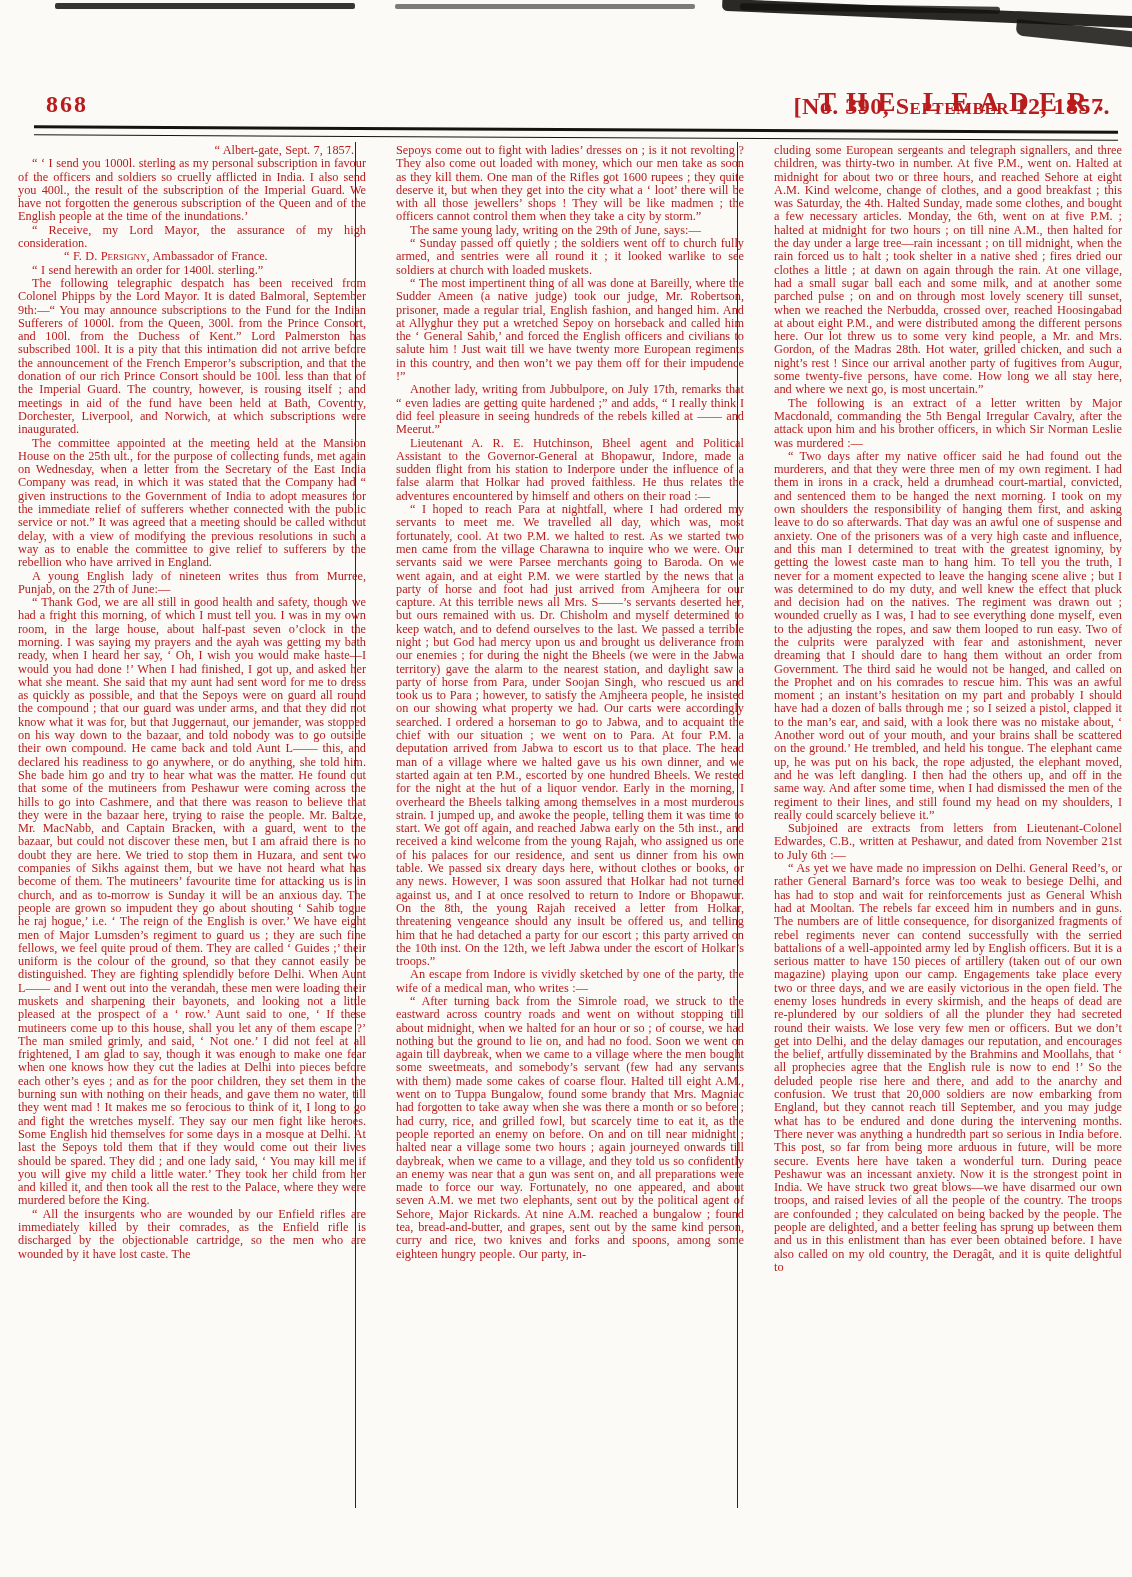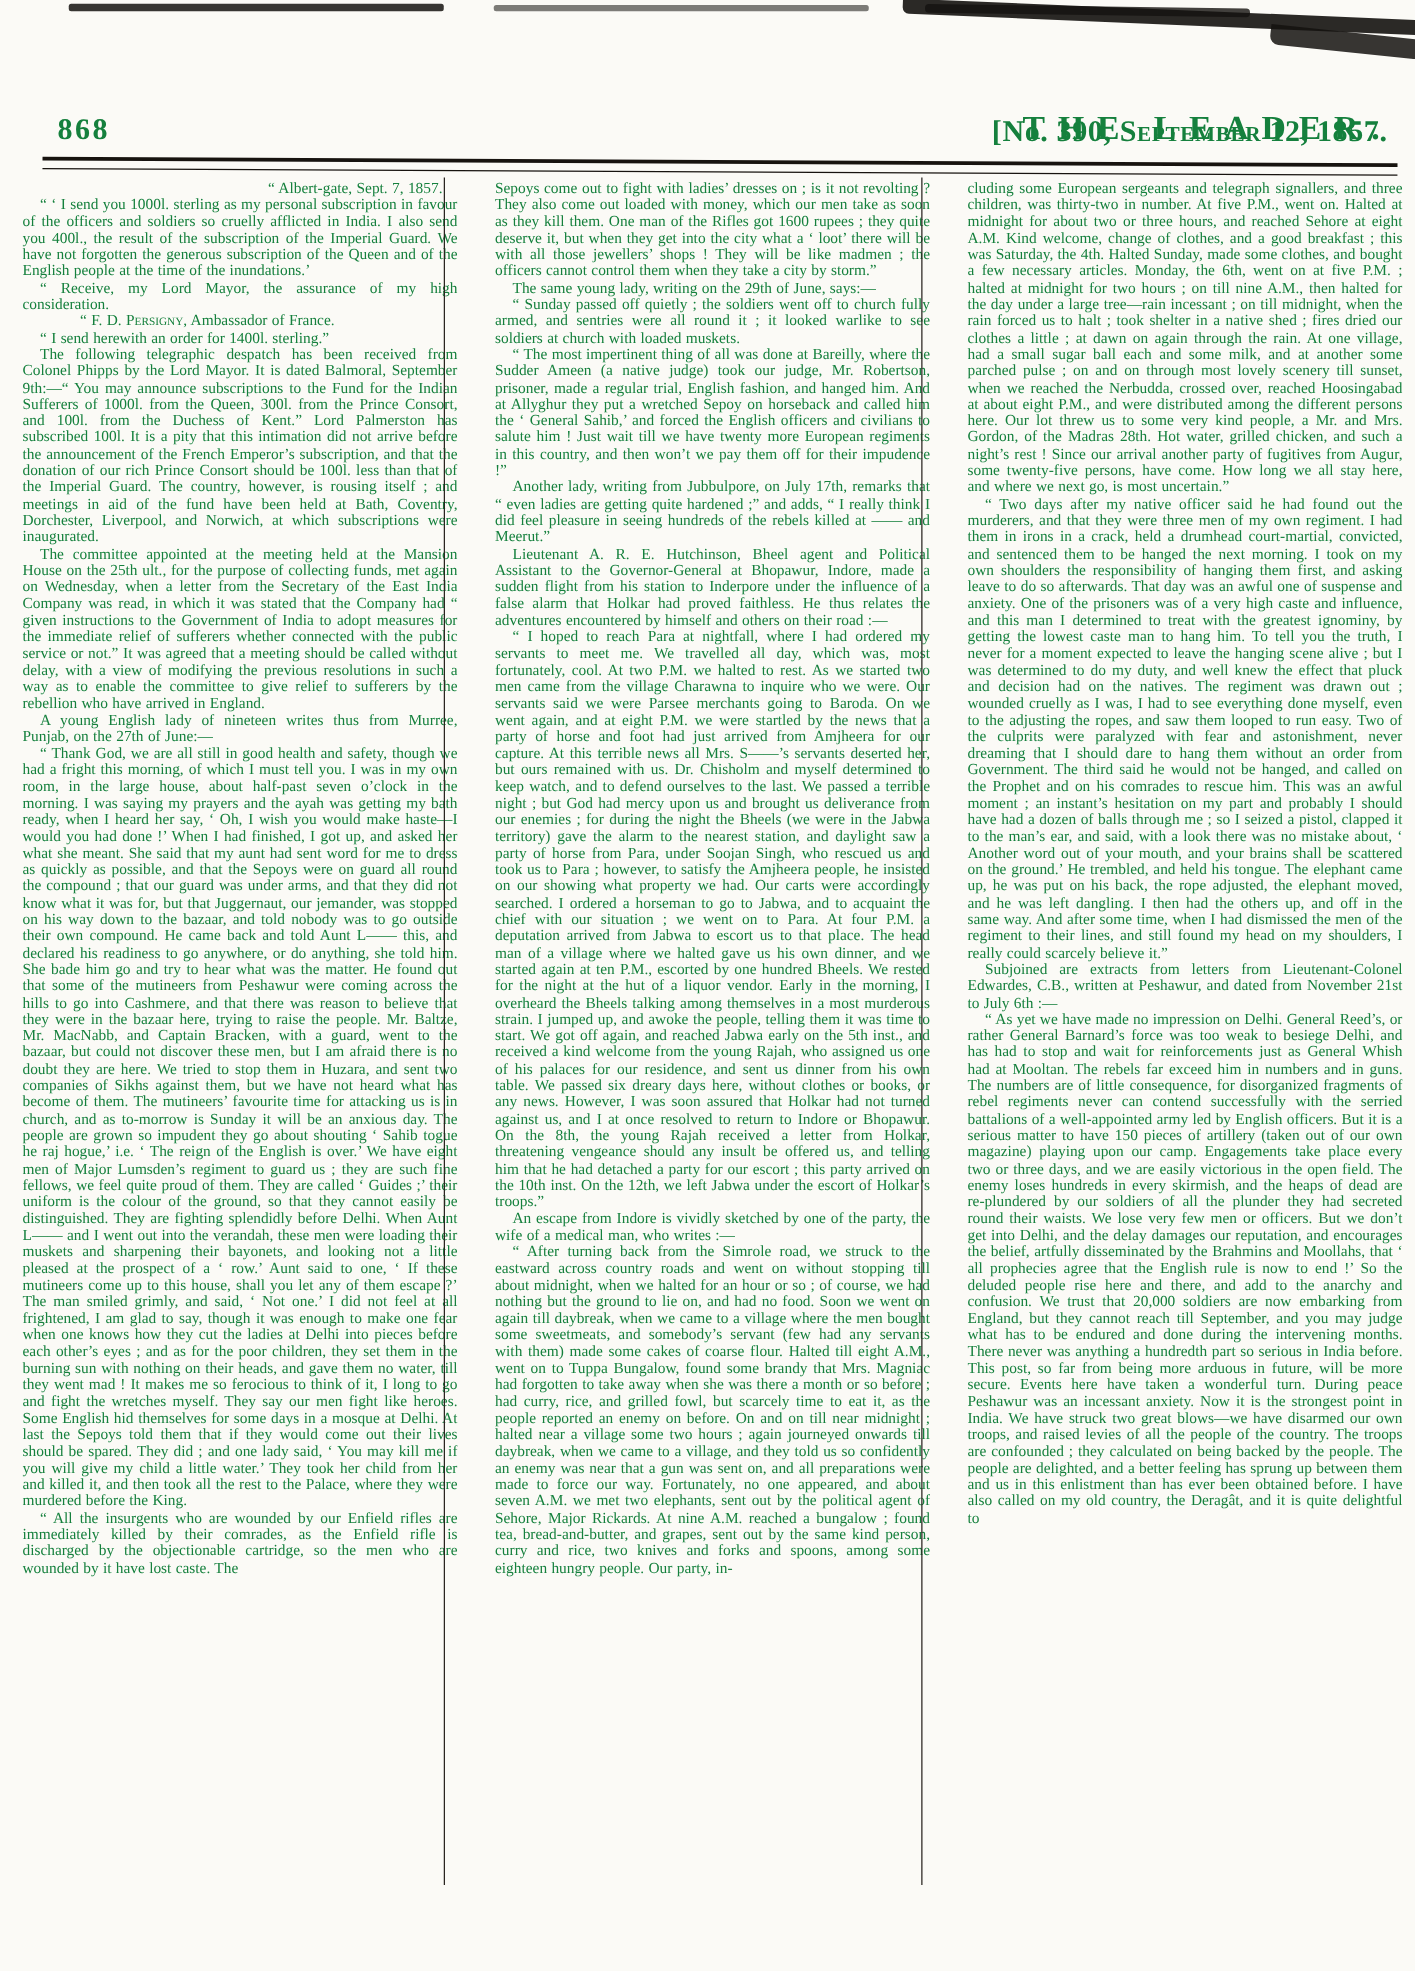--- a/index.html
+++ b/index.html
@@ -1,20 +1,20 @@
 <!DOCTYPE html>
 <html lang="en"><head>
 <meta charset="utf-8">
 <style>
   html,body{margin:0;padding:0;background:#d8d6d0;}
   .page{
     position:relative;width:1132px;height:1577px;overflow:hidden;
     background:#fbfaf6;
     font-family:"Liberation Serif","DejaVu Serif",serif;
-    color:#15803d;
+    color:#b91c1c;
     margin:0 auto;
   }
   
   .smudge{position:absolute;background:#14120f;}
   .smudge.s1{top:3px;left:55px;width:300px;height:6px;opacity:.85;border-radius:2px;}
   .smudge.s2{top:4px;left:395px;width:300px;height:5px;opacity:.55;border-radius:2px;}
   .smudge.s3{top:5px;left:740px;width:260px;height:7px;opacity:.8;transform:rotate(.8deg);border-radius:3px;}
   .smudge.s4{top:8px;right:-30px;width:440px;height:12px;opacity:.9;transform:rotate(2.4deg);border-radius:0 0 14px 6px;}
   .smudge.s5{top:26px;right:-14px;width:130px;height:16px;opacity:.85;transform:rotate(6deg);border-radius:0 0 18px 8px;}
 
@@ -83,20 +83,21 @@
         <p>“ Sunday passed off quietly ; the soldiers went off to church fully armed, and sentries were all round it ; it looked warlike to see soldiers at church with loaded muskets.</p>
         <p>“ The most impertinent thing of all was done at Bareilly, where the Sudder Ameen (a native judge) took our judge, Mr. Robertson, prisoner, made a regular trial, English fashion, and hanged him. And at Allyghur they put a wretched Sepoy on horseback and called him the ‘ General Sahib,’ and forced the English officers and civilians to salute him ! Just wait till we have twenty more European regiments in this country, and then won’t we pay them off for their impudence !”</p>
         <p>Another lady, writing from Jubbulpore, on July 17th, remarks that “ even ladies are getting quite hardened ;” and adds, “ I really think I did feel pleasure in seeing hundreds of the rebels killed at —— and Meerut.”</p>
         <p>Lieutenant A. R. E. Hutchinson, Bheel agent and Political Assistant to the Governor-General at Bhopawur, Indore, made a sudden flight from his station to Inderpore under the influence of a false alarm that Holkar had proved faithless. He thus relates the adventures encountered by himself and others on their road :—</p>
         <p>“ I hoped to reach Para at nightfall, where I had ordered my servants to meet me. We travelled all day, which was, most fortunately, cool. At two P.M. we halted to rest. As we started two men came from the village Charawna to inquire who we were. Our servants said we were Parsee merchants going to Baroda. On we went again, and at eight P.M. we were startled by the news that a party of horse and foot had just arrived from Amjheera for our capture. At this terrible news all Mrs. S——’s servants deserted her, but ours remained with us. Dr. Chisholm and myself determined to keep watch, and to defend ourselves to the last. We passed a terrible night ; but God had mercy upon us and brought us deliverance from our enemies ; for during the night the Bheels (we were in the Jabwa territory) gave the alarm to the nearest station, and daylight saw a party of horse from Para, under Soojan Singh, who rescued us and took us to Para ; however, to satisfy the Amjheera people, he insisted on our showing what property we had. Our carts were accordingly searched. I ordered a horseman to go to Jabwa, and to acquaint the chief with our situation ; we went on to Para. At four P.M. a deputation arrived from Jabwa to escort us to that place. The head man of a village where we halted gave us his own dinner, and we started again at ten P.M., escorted by one hundred Bheels. We rested for the night at the hut of a liquor vendor. Early in the morning, I overheard the Bheels talking among themselves in a most murderous strain. I jumped up, and awoke the people, telling them it was time to start. We got off again, and reached Jabwa early on the 5th inst., and received a kind welcome from the young Rajah, who assigned us one of his palaces for our residence, and sent us dinner from his own table. We passed six dreary days here, without clothes or books, or any news. However, I was soon assured that Holkar had not turned against us, and I at once resolved to return to Indore or Bhopawur. On the 8th, the young Rajah received a letter from Holkar, threatening vengeance should any insult be offered us, and telling him that he had detached a party for our escort ; this party arrived on the 10th inst. On the 12th, we left Jabwa under the escort of Holkar’s troops.”</p>
         <p>An escape from Indore is vividly sketched by one of the party, the wife of a medical man, who writes :—</p>
         <p>“ After turning back from the Simrole road, we struck to the eastward across country roads and went on without stopping till about midnight, when we halted for an hour or so ; of course, we had nothing but the ground to lie on, and had no food. Soon we went on again till daybreak, when we came to a village where the men bought some sweetmeats, and somebody’s servant (few had any servants with them) made some cakes of coarse flour. Halted till eight A.M., went on to Tuppa Bungalow, found some brandy that Mrs. Magniac had forgotten to take away when she was there a month or so before ; had curry, rice, and grilled fowl, but scarcely time to eat it, as the people reported an enemy on before. On and on till near midnight ; halted near a village some two hours ; again journeyed onwards till daybreak, when we came to a village, and they told us so confidently an enemy was near that a gun was sent on, and all preparations were made to force our way. Fortunately, no one appeared, and about seven A.M. we met two elephants, sent out by the political agent of Sehore, Major Rickards. At nine A.M. reached a bungalow ; found tea, bread-and-butter, and grapes, sent out by the same kind person, curry and rice, two knives and forks and spoons, among some eighteen hungry people. Our party, in-</p>
       </section>
     <section class="col">
         <p class="first">cluding some European sergeants and telegraph signallers, and three children, was thirty-two in number. At five P.M., went on. Halted at midnight for about two or three hours, and reached Sehore at eight A.M. Kind welcome, change of clothes, and a good breakfast ; this was Saturday, the 4th. Halted Sunday, made some clothes, and bought a few necessary articles. Monday, the 6th, went on at five P.M. ; halted at midnight for two hours ; on till nine A.M., then halted for the day under a large tree—rain incessant ; on till midnight, when the rain forced us to halt ; took shelter in a native shed ; fires dried our clothes a little ; at dawn on again through the rain. At one village, had a small sugar ball each and some milk, and at another some parched pulse ; on and on through most lovely scenery till sunset, when we reached the Nerbudda, crossed over, reached Hoosingabad at about eight P.M., and were distributed among the different persons here. Our lot threw us to some very kind people, a Mr. and Mrs. Gordon, of the Madras 28th. Hot water, grilled chicken, and such a night’s rest ! Since our arrival another party of fugitives from Augur, some twenty-five persons, have come. How long we all stay here, and where we next go, is most uncertain.”</p>
+        <p>The following is an extract of a letter written by Major Macdonald, commanding the 5th Bengal Irregular Cavalry, after the attack upon him and his brother officers, in which Sir Norman Leslie was murdered :—</p>
         <p>“ Two days after my native officer said he had found out the murderers, and that they were three men of my own regiment. I had them in irons in a crack, held a drumhead court-martial, convicted, and sentenced them to be hanged the next morning. I took on my own shoulders the responsibility of hanging them first, and asking leave to do so afterwards. That day was an awful one of suspense and anxiety. One of the prisoners was of a very high caste and influence, and this man I determined to treat with the greatest ignominy, by getting the lowest caste man to hang him. To tell you the truth, I never for a moment expected to leave the hanging scene alive ; but I was determined to do my duty, and well knew the effect that pluck and decision had on the natives. The regiment was drawn out ; wounded cruelly as I was, I had to see everything done myself, even to the adjusting the ropes, and saw them looped to run easy. Two of the culprits were paralyzed with fear and astonishment, never dreaming that I should dare to hang them without an order from Government. The third said he would not be hanged, and called on the Prophet and on his comrades to rescue him. This was an awful moment ; an instant’s hesitation on my part and probably I should have had a dozen of balls through me ; so I seized a pistol, clapped it to the man’s ear, and said, with a look there was no mistake about, ‘ Another word out of your mouth, and your brains shall be scattered on the ground.’ He trembled, and held his tongue. The elephant came up, he was put on his back, the rope adjusted, the elephant moved, and he was left dangling. I then had the others up, and off in the same way. And after some time, when I had dismissed the men of the regiment to their lines, and still found my head on my shoulders, I really could scarcely believe it.”</p>
         <p>Subjoined are extracts from letters from Lieutenant-Colonel Edwardes, C.B., written at Peshawur, and dated from November 21st to July 6th :—</p>
         <p>“ As yet we have made no impression on Delhi. General Reed’s, or rather General Barnard’s force was too weak to besiege Delhi, and has had to stop and wait for reinforcements just as General Whish had at Mooltan. The rebels far exceed him in numbers and in guns. The numbers are of little consequence, for disorganized fragments of rebel regiments never can contend successfully with the serried battalions of a well-appointed army led by English officers. But it is a serious matter to have 150 pieces of artillery (taken out of our own magazine) playing upon our camp. Engagements take place every two or three days, and we are easily victorious in the open field. The enemy loses hundreds in every skirmish, and the heaps of dead are re-plundered by our soldiers of all the plunder they had secreted round their waists. We lose very few men or officers. But we don’t get into Delhi, and the delay damages our reputation, and encourages the belief, artfully disseminated by the Brahmins and Moollahs, that ‘ all prophecies agree that the English rule is now to end !’ So the deluded people rise here and there, and add to the anarchy and confusion. We trust that 20,000 soldiers are now embarking from England, but they cannot reach till September, and you may judge what has to be endured and done during the intervening months. There never was anything a hundredth part so serious in India before. This post, so far from being more arduous in future, will be more secure. Events here have taken a wonderful turn. During peace Peshawur was an incessant anxiety. Now it is the strongest point in India. We have struck two great blows—we have disarmed our own troops, and raised levies of all the people of the country. The troops are confounded ; they calculated on being backed by the people. The people are delighted, and a better feeling has sprung up between them and us in this enlistment than has ever been obtained before. I have also called on my old country, the Deragât, and it is quite delightful to</p>
       </section>
   </main>
 
   <div class="vrule v1"></div>
   <div class="vrule v2"></div>
 </div>
 

